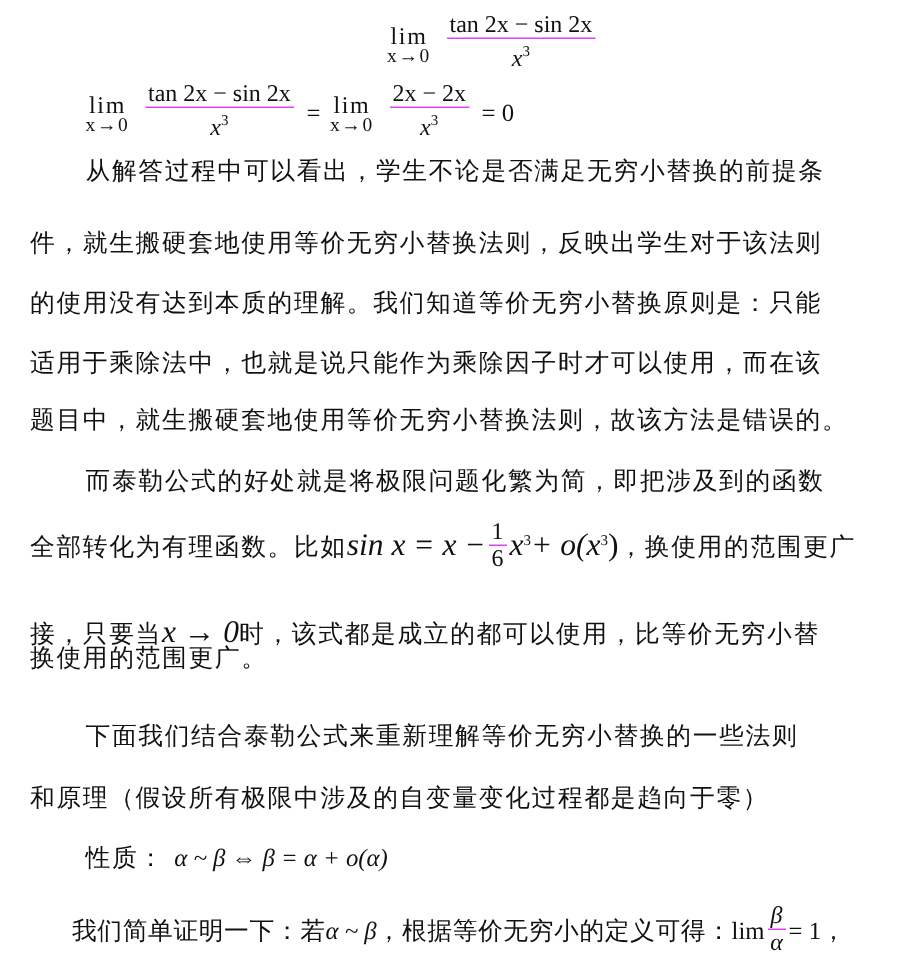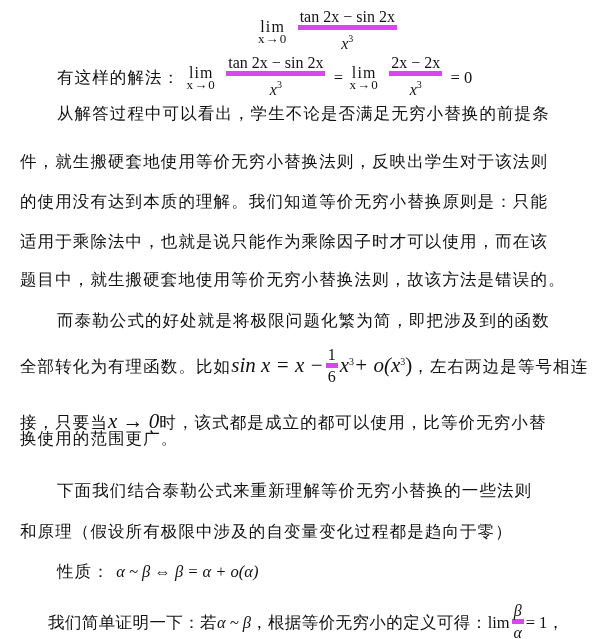--- a/index.html
+++ b/index.html
@@ -4,21 +4,21 @@
 <style>
   html, body { margin: 0; padding: 0; background: #ffffff; }
   body {
     width: 609px; height: 639px; overflow: hidden; position: relative;
     font-family: "DejaVu Sans", sans-serif; color: #111; font-size: 16.5px;
   }
   .line { position: absolute; white-space: nowrap; line-height: 20px; letter-spacing: 1.1px; }
   .m { font-family: "Liberation Serif", serif; letter-spacing: 0; }
   .mi { font-family: "Liberation Serif", serif; font-style: italic; letter-spacing: 0; }
   .frac { display: inline-block; vertical-align: middle; text-align: center; margin: 0 2px; position: relative; top: -2px; }
-  .frac .num { display: block; border-bottom: 5px solid #d946ef; padding: 0 2px; line-height: 17px; font-size: 16px; }
+  .frac .num { display: block; border-bottom: 1px solid #d946ef; padding: 0 2px; line-height: 17px; font-size: 16px; }
   .frac .den { display: block; line-height: 17px; font-size: 16px; }
   .lim { display: inline-block; text-align: center; vertical-align: middle; position: relative; top: -1px; margin-right: 2px; }
   .lim .w { display: block; font-family: "Liberation Serif", serif; font-size: 16px; line-height: 15px; }
   .lim .s { display: block; font-family: "Liberation Serif", serif; font-size: 13px; line-height: 10px; }
   sup { font-size: 10px; vertical-align: 7px; }
   .sm { font-size: 21px; }
 </style>
 </head>
 <body>
 
@@ -27,21 +27,20 @@
     <span class="w">lim</span>
     <span class="s">x→0</span>
   </span>
   <span class="frac">
     <span class="num m">tan 2x − sin 2x</span>
     <span class="den"><span class="mi">x</span><sup class="m">3</sup></span>
   </span>
 </div>
 
 <div class="line" style="left:57px; top:56px;">
-  <span>有这样的解法：</span>
   <span class="lim">
     <span class="w">lim</span>
     <span class="s">x→0</span>
   </span>
   <span class="frac">
     <span class="num m">tan 2x − sin 2x</span>
     <span class="den"><span class="mi">x</span><sup class="m">3</sup></span>
   </span>
   <span class="m">=</span>
   <span class="lim">
@@ -56,21 +55,21 @@
 </div>
 
 <div class="line" style="left:57px; top:104px;">从解答过程中可以看出，学生不论是否满足无穷小替换的前提条</div>
 <div class="line" style="left:20px; top:152px;">件，就生搬硬套地使用等价无穷小替换法则，反映出学生对于该法则</div>
 <div class="line" style="left:20px; top:192px;">的使用没有达到本质的理解。我们知道等价无穷小替换原则是：只能</div>
 <div class="line" style="left:20px; top:232px;">适用于乘除法中，也就是说只能作为乘除因子时才可以使用，而在该</div>
 <div class="line" style="left:20px; top:270px;">题目中，就生搬硬套地使用等价无穷小替换法则，故该方法是错误的。</div>
 
 <div class="line" style="left:57px; top:311px;">而泰勒公式的好处就是将极限问题化繁为简，即把涉及到的函数</div>
 <div class="line" style="left:20px; top:348px;">
-  <span>全部转化为有理函数。比如</span><span><span class="mi sm">sin x = x −</span><span class="frac"><span class="num m">1</span><span class="den m">6</span></span><span class="mi sm">x</span><sup class="m">3</sup><span class="mi sm">+ o(x</span><sup class="m">3</sup><span class="m sm">)</span></span><span>，左右两边是等号相连</span>
+  <span>全部转化为有理函数。比如</span><span><span class="mi sm">sin x = x −</span><span class="frac"><span class="num m">1</span><span class="den m">6</span></span><span class="mi sm">x</span><sup class="m">3</sup><span class="mi sm">+ o(x</span><sup class="m">3</sup><span class="m sm">)</span></span><span>，换使用的范围更广</span>
 </div>
 <div class="line" style="left:20px; top:411px;">
   <span>接，只要当</span><span class="mi sm">x → 0</span><span>时，该式都是成立的都可以使用，比等价无穷小替</span>
 </div>
 <div class="line" style="left:20px; top:429px;">换使用的范围更广。</div>
 
 <div class="line" style="left:57px; top:481px;">下面我们结合泰勒公式来重新理解等价无穷小替换的一些法则</div>
 <div class="line" style="left:20px; top:522px;">和原理（假设所有极限中涉及的自变量变化过程都是趋向于零）</div>
 
 <div class="line" style="left:57px; top:562px;">

